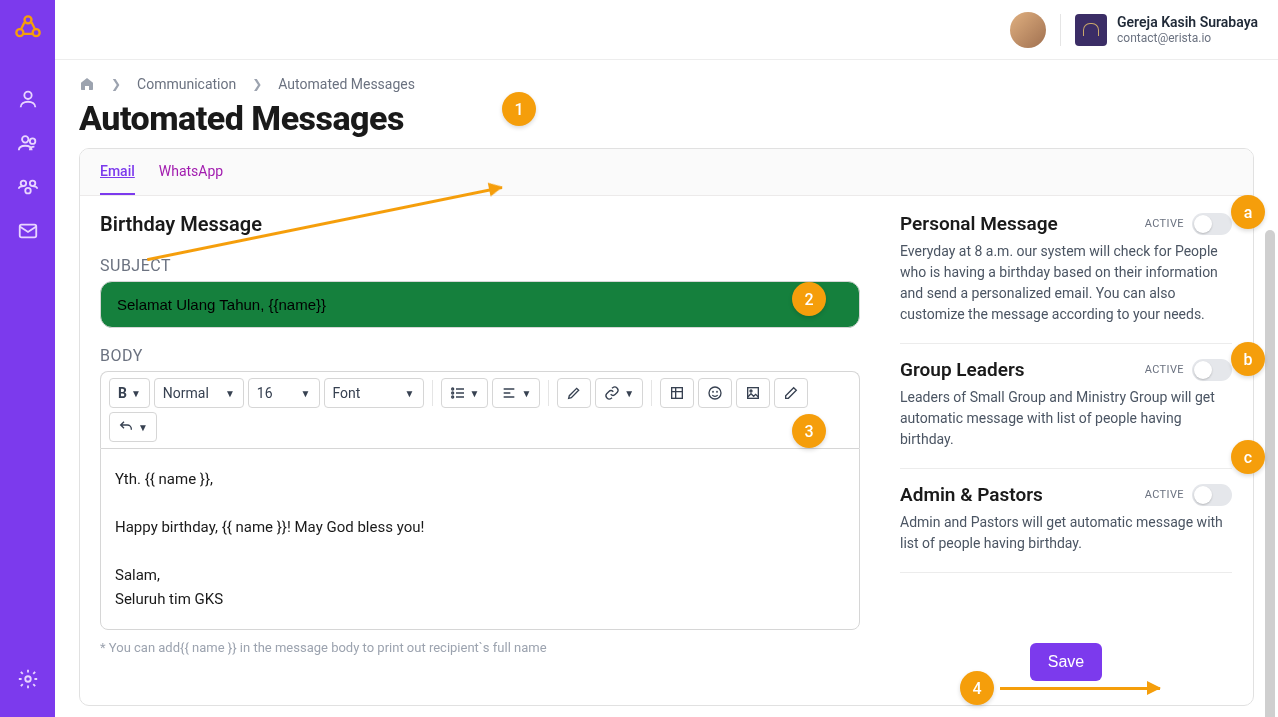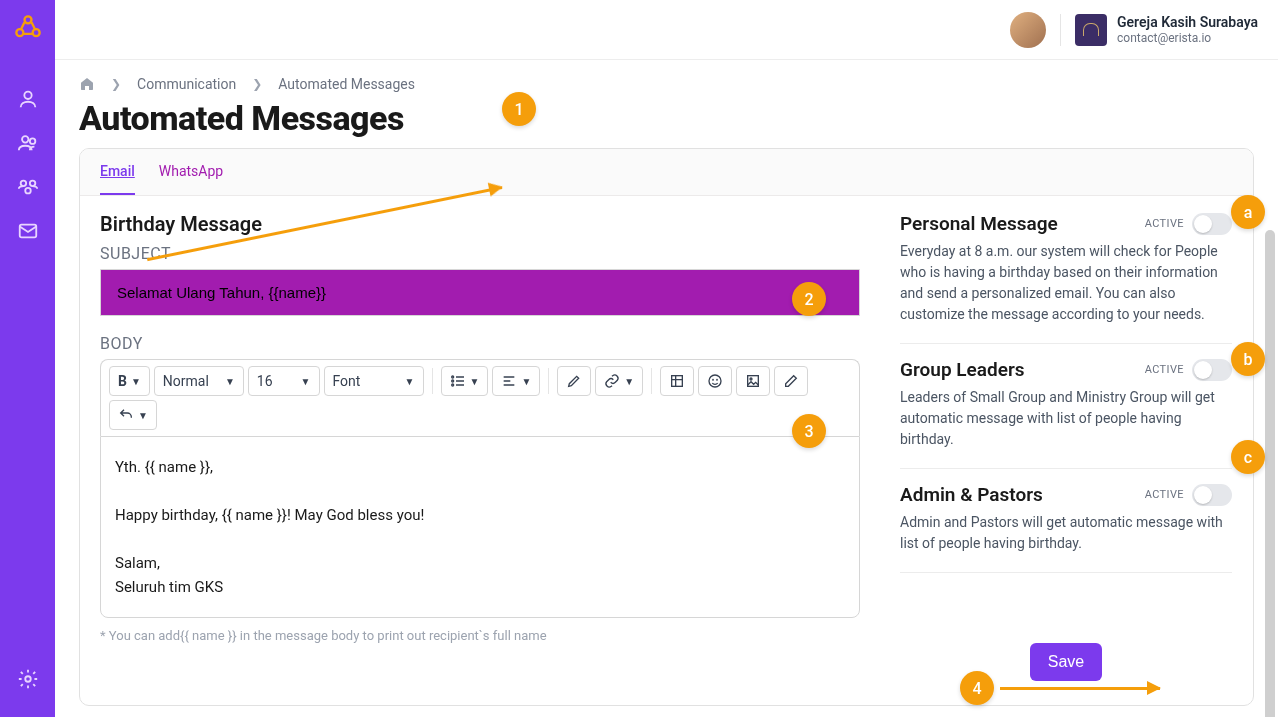--- a/index.html
+++ b/index.html
@@ -126,35 +126,35 @@
     text-decoration: underline;
     font-weight:500;
   }
   .panel {
     padding: 16px 20px 24px;
     display: flex;
     gap: 32px;
   }
   .left-col { flex: 1 1 740px; max-width: 760px;}
   .right-col { flex: 0 0 340px; padding-left: 8px;}
-  .section-title { font-size: 20px; font-weight: 600; margin-bottom: 8px; }
+  .section-title { font-size: 20px; font-weight: 600; margin-bottom: 20px; }
   .label-small {
     font-size: 16px;
     letter-spacing: 0.5px;
     color: #6b7280;
     margin-bottom: 6px;
   }
   .subject-input {
     width: 100%;
     padding: 14px 16px;
     border: 1px solid #d6d6d6;
-    border-radius: 1px;
+    border-radius: 12px;
     font-size: 15px;
     margin-bottom: 18px;
-    background:#a21caf;
+    background:#15803d;
   }
   .toolbar {
     display: flex;
     align-items: center;
     gap: 4px;
     border: 1px solid #d6d6d6;
     border-bottom: none;
     border-radius: 8px 8px 0 0;
     padding: 6px 8px;
     background: #fff;

